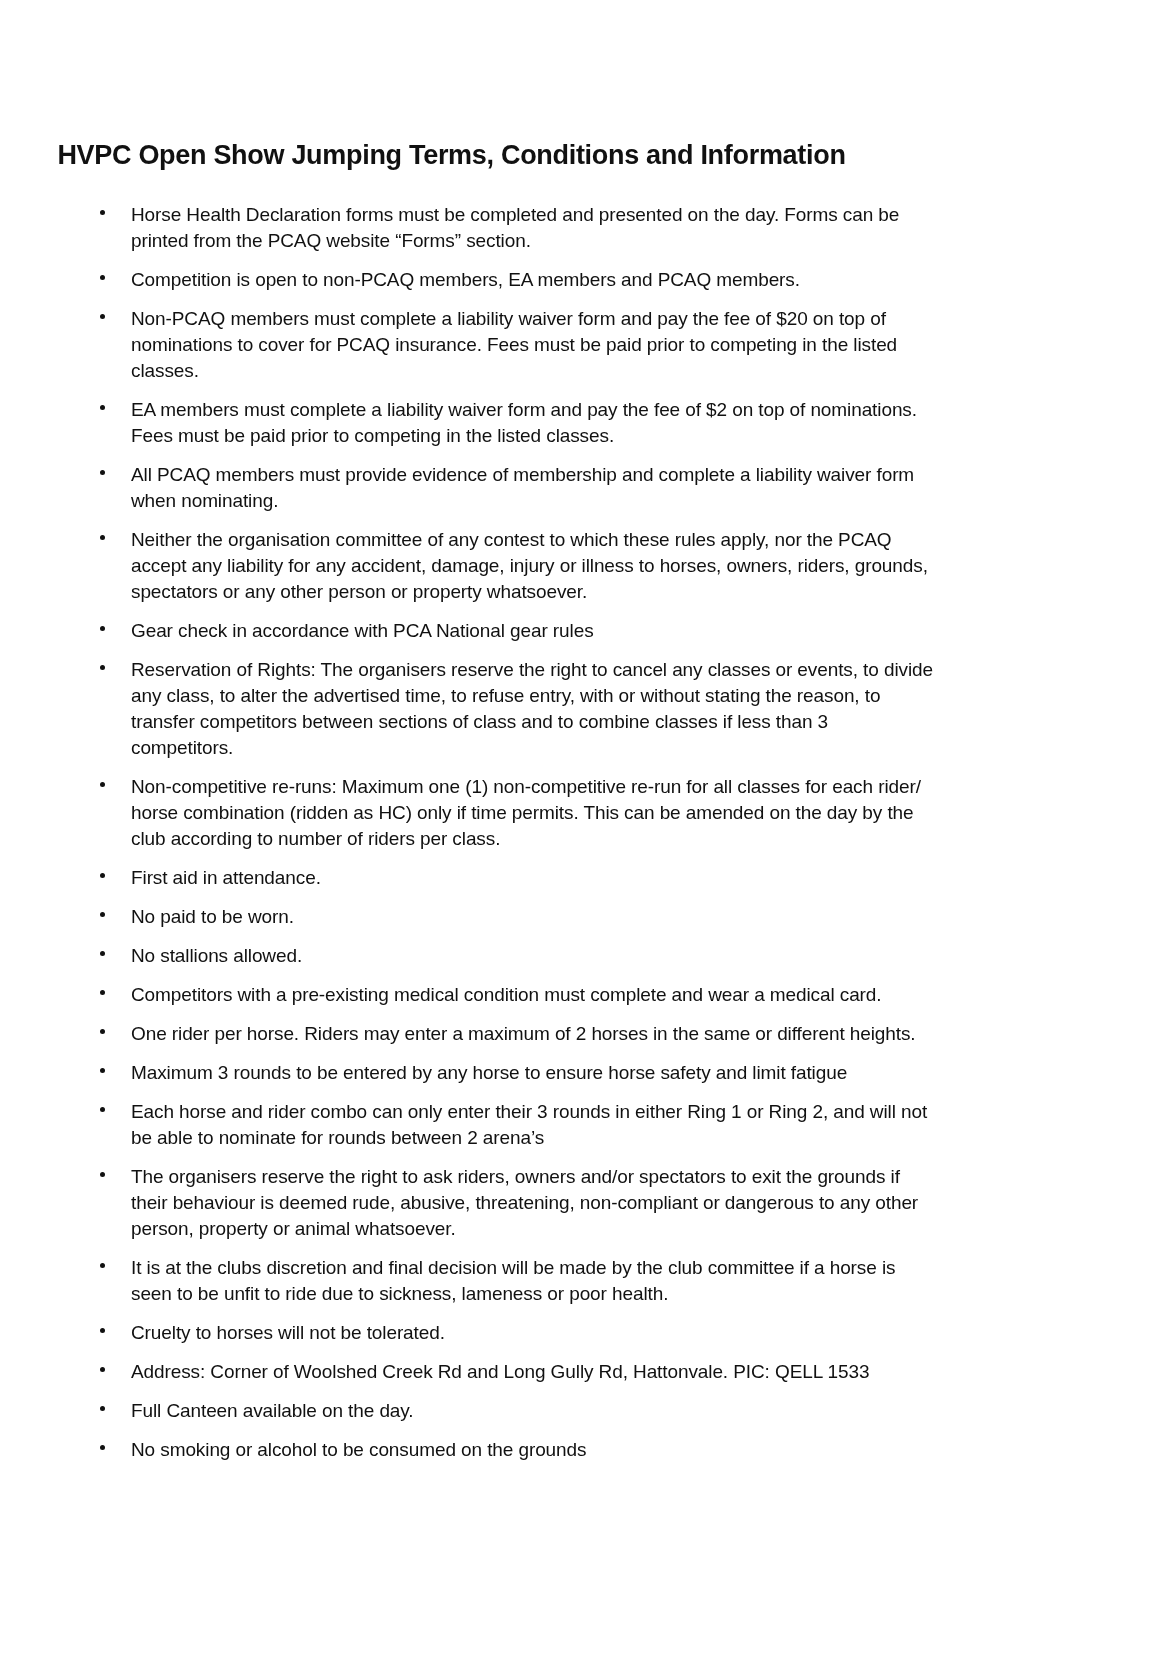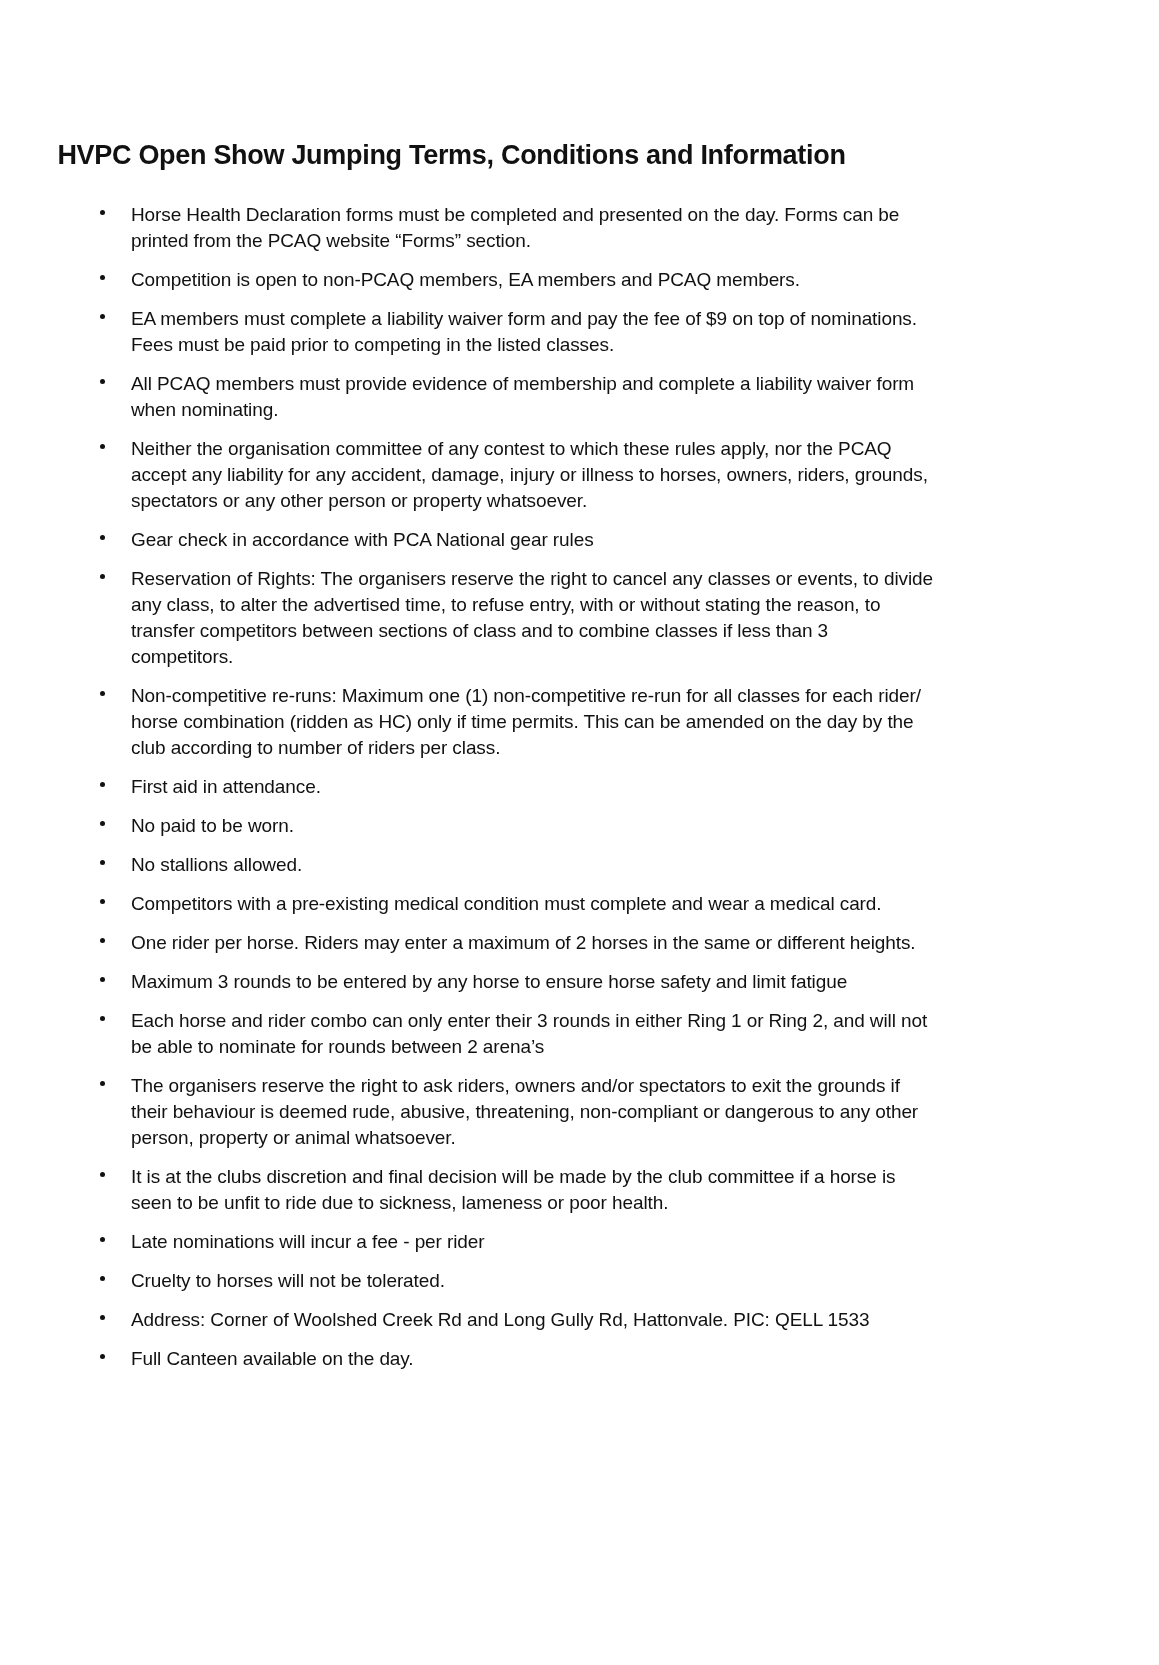--- a/index.html
+++ b/index.html
@@ -59,34 +59,35 @@
 </head>
 <body>
 
 <div class="page">
 
   <h1 class="doc-title">HVPC Open Show Jumping Terms, Conditions and Information</h1>
 
   <ul class="bullet-list">
     <li><span class="dot"></span><span>Horse Health Declaration forms must be completed and presented on the day. Forms can be printed from the PCAQ website “Forms” section.</span></li>
     <li><span class="dot"></span><span>Competition is open to non-PCAQ members, EA members and PCAQ members.</span></li>
-    <li><span class="dot"></span><span>EA members must complete a liability waiver form and pay the fee of $9 on top of nominations. Fees must be paid prior to competing in the listed classes.</span></li>
+    <li><span class="dot"></span><span>Non-PCAQ members must complete a liability waiver form and pay the fee of $20 on top of nominations to cover for PCAQ insurance. Fees must be paid prior to competing in the listed classes.</span></li>
+    <li><span class="dot"></span><span>EA members must complete a liability waiver form and pay the fee of $2 on top of nominations. Fees must be paid prior to competing in the listed classes.</span></li>
     <li><span class="dot"></span><span>All PCAQ members must provide evidence of membership and complete a liability waiver form when nominating.</span></li>
     <li><span class="dot"></span><span>Neither the organisation committee of any contest to which these rules apply, nor the PCAQ accept any liability for any accident, damage, injury or illness to horses, owners, riders, grounds, spectators or any other person or property whatsoever.</span></li>
     <li><span class="dot"></span><span>Gear check in accordance with PCA National gear rules</span></li>
     <li><span class="dot"></span><span>Reservation of Rights: The organisers reserve the right to cancel any classes or events, to divide any class, to alter the advertised time, to refuse entry, with or without stating the reason, to transfer competitors between sections of class and to combine classes if less than 3 competitors.</span></li>
     <li><span class="dot"></span><span>Non-competitive re-runs: Maximum one (1) non-competitive re-run for all classes for each rider/ horse combination (ridden as HC) only if time permits. This can be amended on the day by the club according to number of riders per class.</span></li>
     <li><span class="dot"></span><span>First aid in attendance.</span></li>
     <li><span class="dot"></span><span>No paid to be worn.</span></li>
     <li><span class="dot"></span><span>No stallions allowed.</span></li>
     <li><span class="dot"></span><span>Competitors with a pre-existing medical condition must complete and wear a medical card.</span></li>
     <li><span class="dot"></span><span>One rider per horse. Riders may enter a maximum of 2 horses in the same or different heights.</span></li>
     <li><span class="dot"></span><span>Maximum 3 rounds to be entered by any horse to ensure horse safety and limit fatigue</span></li>
     <li><span class="dot"></span><span>Each horse and rider combo can only enter their 3 rounds in either Ring 1 or Ring 2, and will not be able to nominate for rounds between 2 arena’s</span></li>
     <li><span class="dot"></span><span>The organisers reserve the right to ask riders, owners and/or spectators to exit the grounds if their behaviour is deemed rude, abusive, threatening, non-compliant or dangerous to any other person, property or animal whatsoever.</span></li>
     <li><span class="dot"></span><span>It is at the clubs discretion and final decision will be made by the club committee if a horse is seen to be unfit to ride due to sickness, lameness or poor health.</span></li>
-    <li><span class="dot"></span><span>Late nominations will incur a fee - per rider</span></li>
     <li><span class="dot"></span><span>Cruelty to horses will not be tolerated.</span></li>
     <li><span class="dot"></span><span>Address: Corner of Woolshed Creek Rd and Long Gully Rd, Hattonvale. PIC: QELL 1533</span></li>
     <li><span class="dot"></span><span>Full Canteen available on the day.</span></li>
+    <li><span class="dot"></span><span>No smoking or alcohol to be consumed on the grounds</span></li>
   </ul>
 
 </div>
 
 </body></html>

